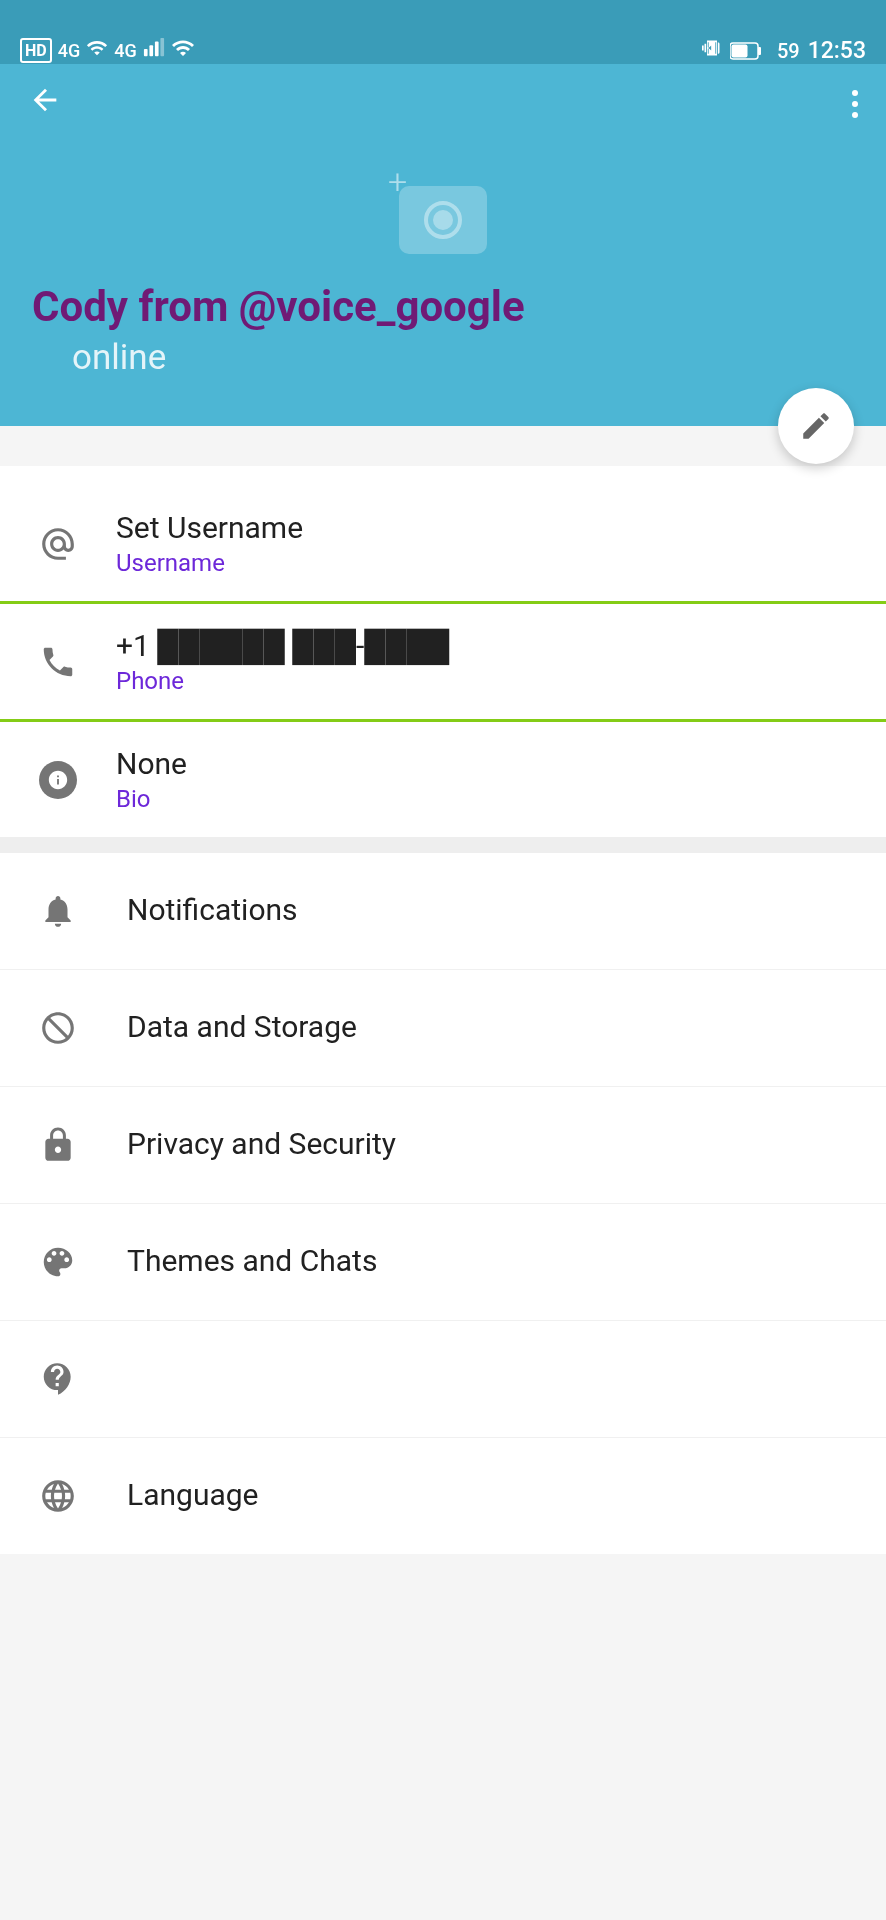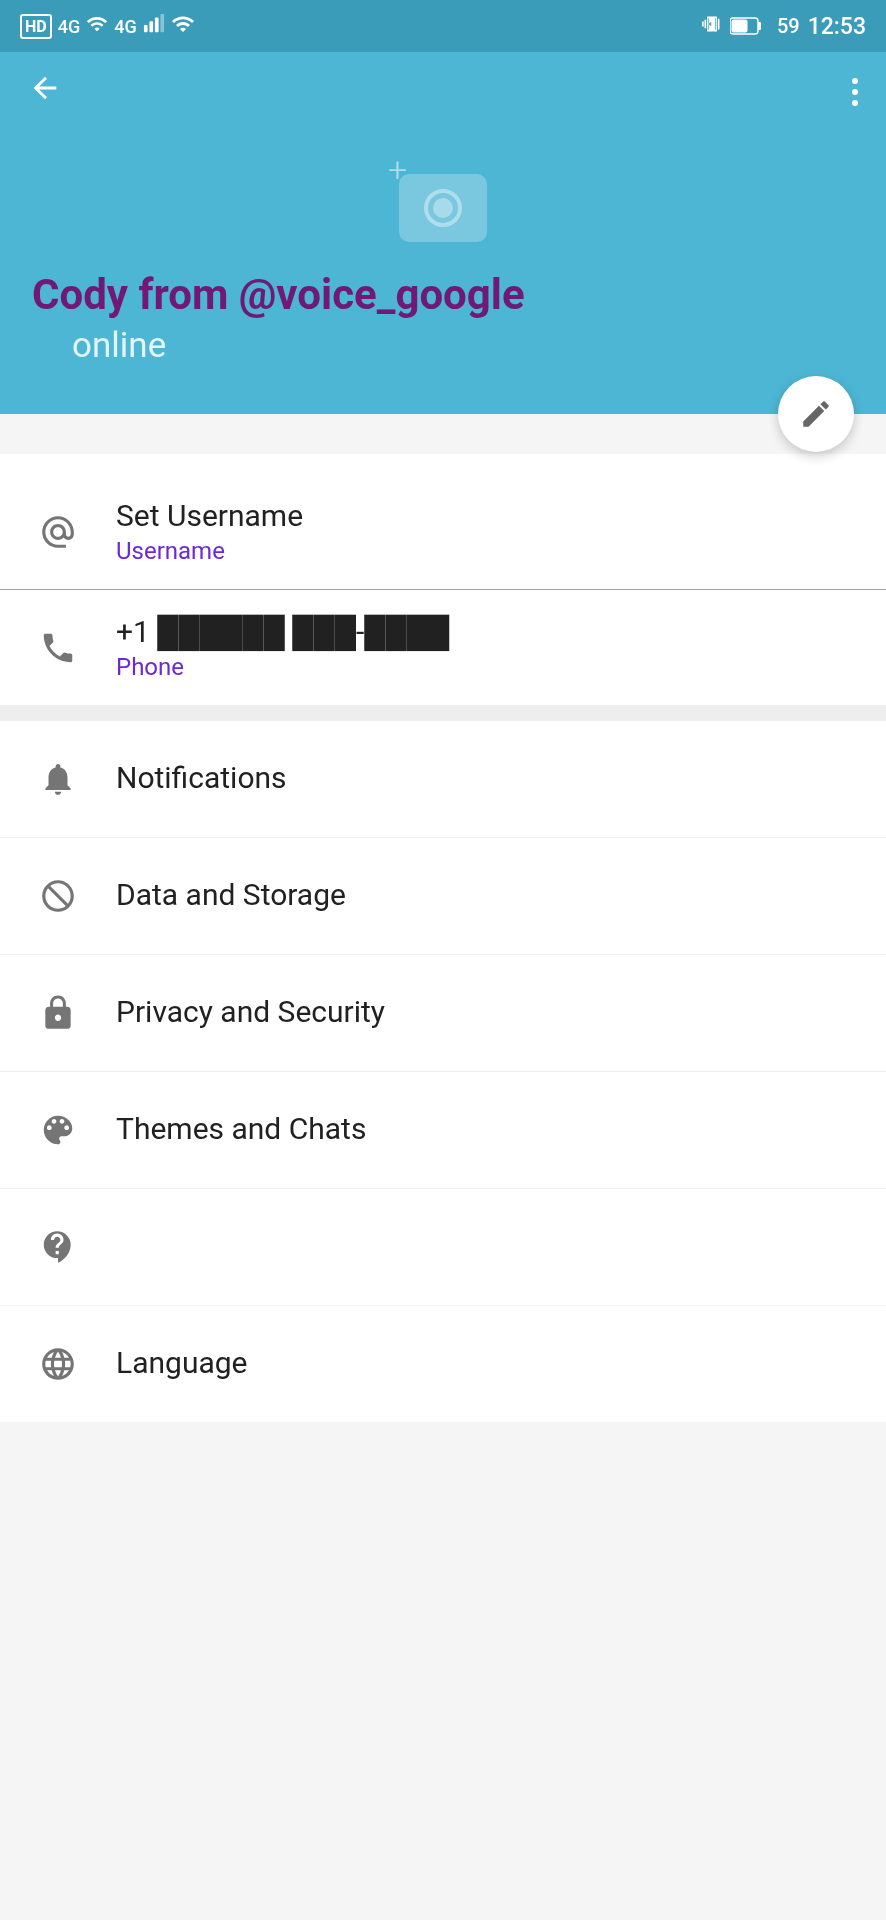--- a/index.html
+++ b/index.html
@@ -8,23 +8,23 @@
       width: 886px;
       min-height: 1920px;
       font-family: 'Roboto', Arial, sans-serif;
       background: #f5f5f5;
       color: #212121;
     }
 
     
     .status-bar {
       background: #3a9cb8;
-      height: 52px;
-      display: flex;
-      align-items: center;
+      height: 64px;
+      display: flex;
+      align-items: flex-end;
       justify-content: space-between;
       padding: 0 20px;
       color: white;
       font-size: 22px;
       font-weight: 500;
     }
     .status-left {
       display: flex;
       align-items: center;
       gap: 6px;
@@ -160,21 +160,21 @@
     
     .profile-section {
       background: white;
       padding-top: 20px;
     }
 
     .settings-item {
       display: flex;
       align-items: center;
       padding: 24px 32px;
-      border-bottom: 1px solid #84cc16;
+      border-bottom: 3px solid #84cc16;
       cursor: pointer;
       background: white;
     }
     .settings-item:last-child {
       border-bottom: none;
     }
     .item-icon {
       width: 52px;
       min-width: 52px;
       height: 52px;
@@ -229,20 +229,21 @@
       padding: 32px 32px;
       border-bottom: 1px solid #f0f0f0;
       cursor: pointer;
       background: white;
     }
     .menu-item:last-child {
       border-bottom: none;
     }
     .menu-item .item-title {
       font-size: 30px;
+      margin-left: 11px;
     }
   </style>
 </head>
 <body>
 
 <div class="status-bar">
   <div class="status-left">
     <span style="font-size:16px;font-weight:bold;border:2px solid white;padding:1px 3px;border-radius:3px;">HD</span>
     <span style="font-size:18px;">4G</span>
     <span>
@@ -335,20 +336,33 @@
       <svg viewBox="0 0 24 24">
         <path d="M6.62 10.79c1.44 2.83 3.76 5.14 6.59 6.59l2.2-2.2c.27-.27.67-.36 1.02-.24 1.12.37 2.33.57 3.57.57.55 0 1 .45 1 1V20c0 .55-.45 1-1 1-9.39 0-17-7.61-17-17 0-.55.45-1 1-1h3.5c.55 0 1 .45 1 1 0 1.25.2 2.45.57 3.57.11.35.03.74-.25 1.02l-2.2 2.2z"></path>
       </svg>
     </div>
     <div class="item-text">
       <div class="item-title">+1 ██████ ███-████</div>
       <div class="item-subtitle">Phone</div>
     </div>
   </div>
 
+  <div class="settings-item" style="border-bottom:none;">
+    <div class="item-icon">
+      <div class="icon-circle">
+        <svg viewBox="0 0 24 24">
+          <path d="M12 2C6.48 2 2 6.48 2 12s4.48 10 10 10 10-4.48 10-10S17.52 2 12 2zm1 15h-2v-6h2v6zm0-8h-2V7h2v2z"></path>
+        </svg>
+      </div>
+    </div>
+    <div class="item-text">
+      <div class="item-title">None</div>
+      <div class="item-subtitle">Bio</div>
+    </div>
+  </div>
 </div>
 
 <div class="section-divider"></div>
 
 <div class="settings-container">
 
   <div class="menu-item">
     <div class="item-icon">
       <svg viewBox="0 0 24 24" style="width:38px;height:38px;fill:#757575;">
         <path d="M12 22c1.1 0 2-.9 2-2h-4c0 1.1.9 2 2 2zm6-6v-5c0-3.07-1.64-5.64-4.5-6.32V4c0-.83-.67-1.5-1.5-1.5s-1.5.67-1.5 1.5v.68C7.63 5.36 6 7.92 6 11v5l-2 2v1h16v-1l-2-2z"></path>

